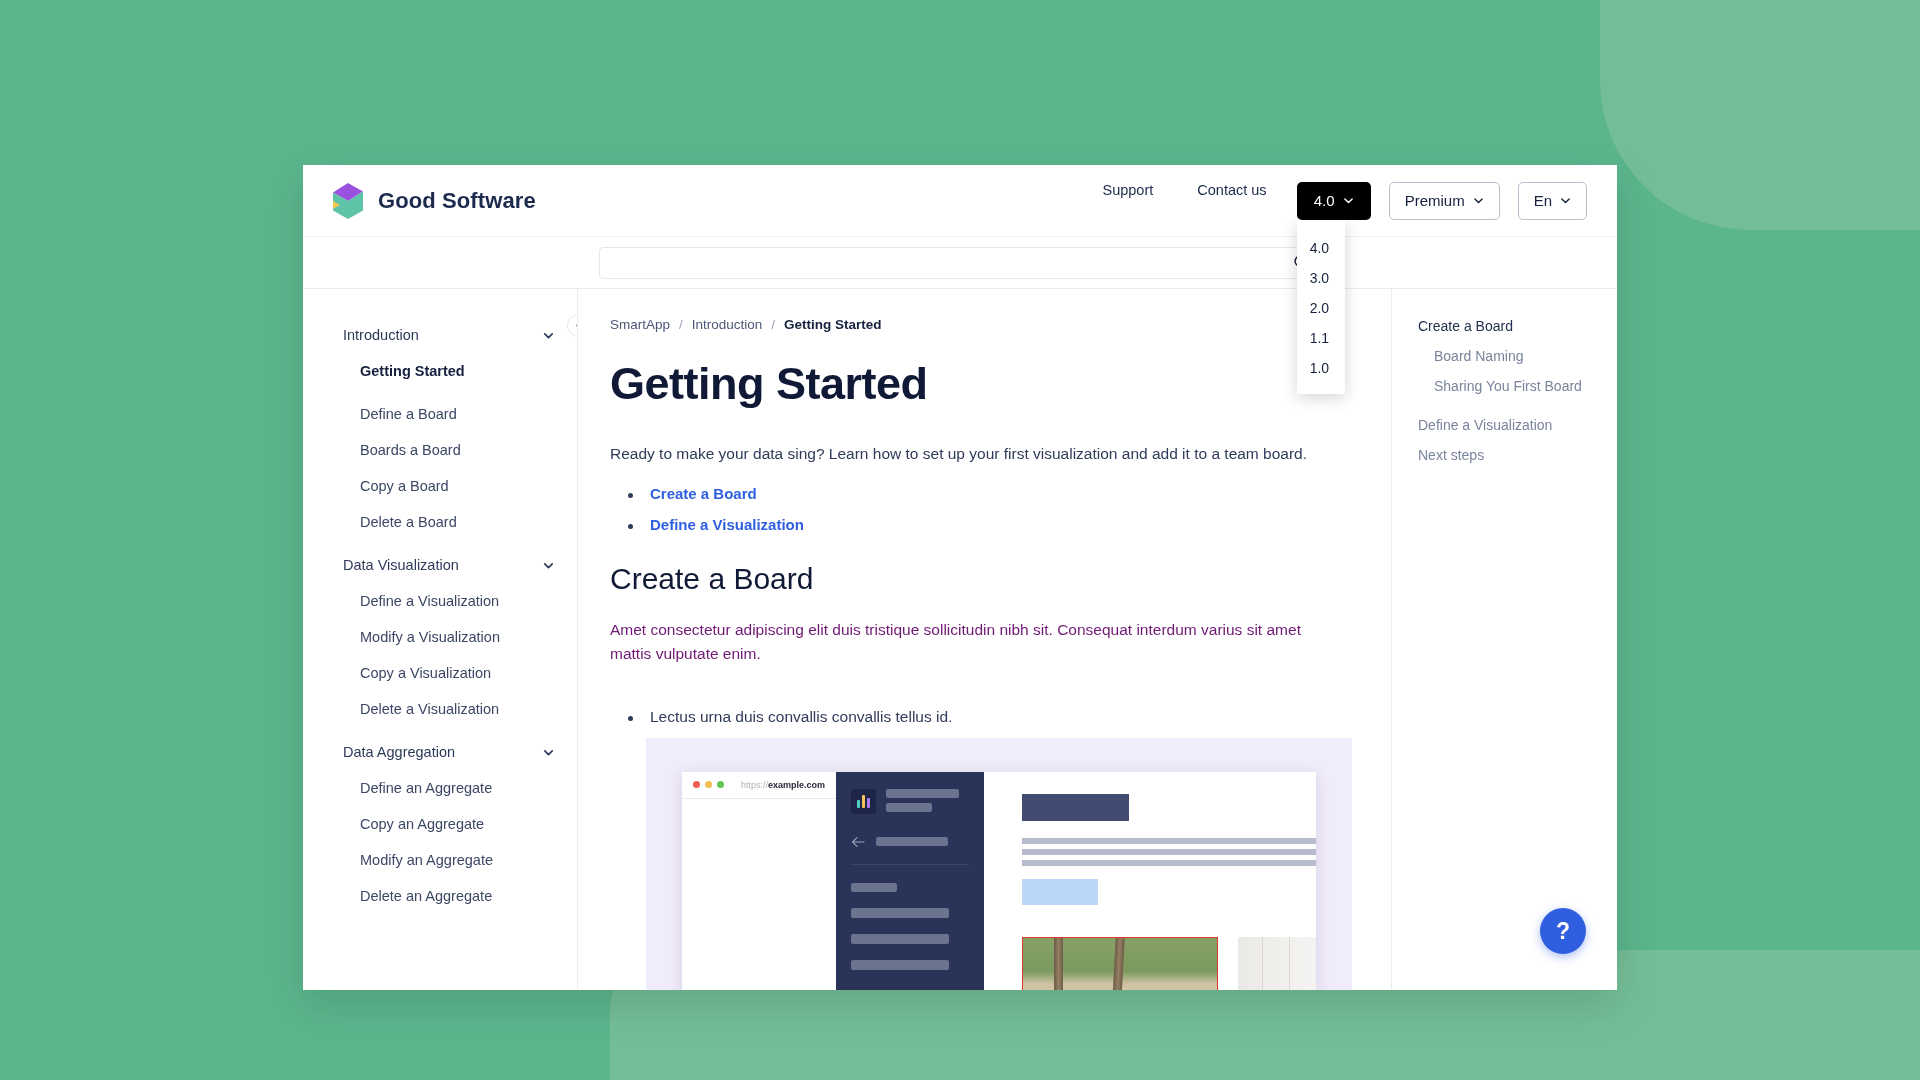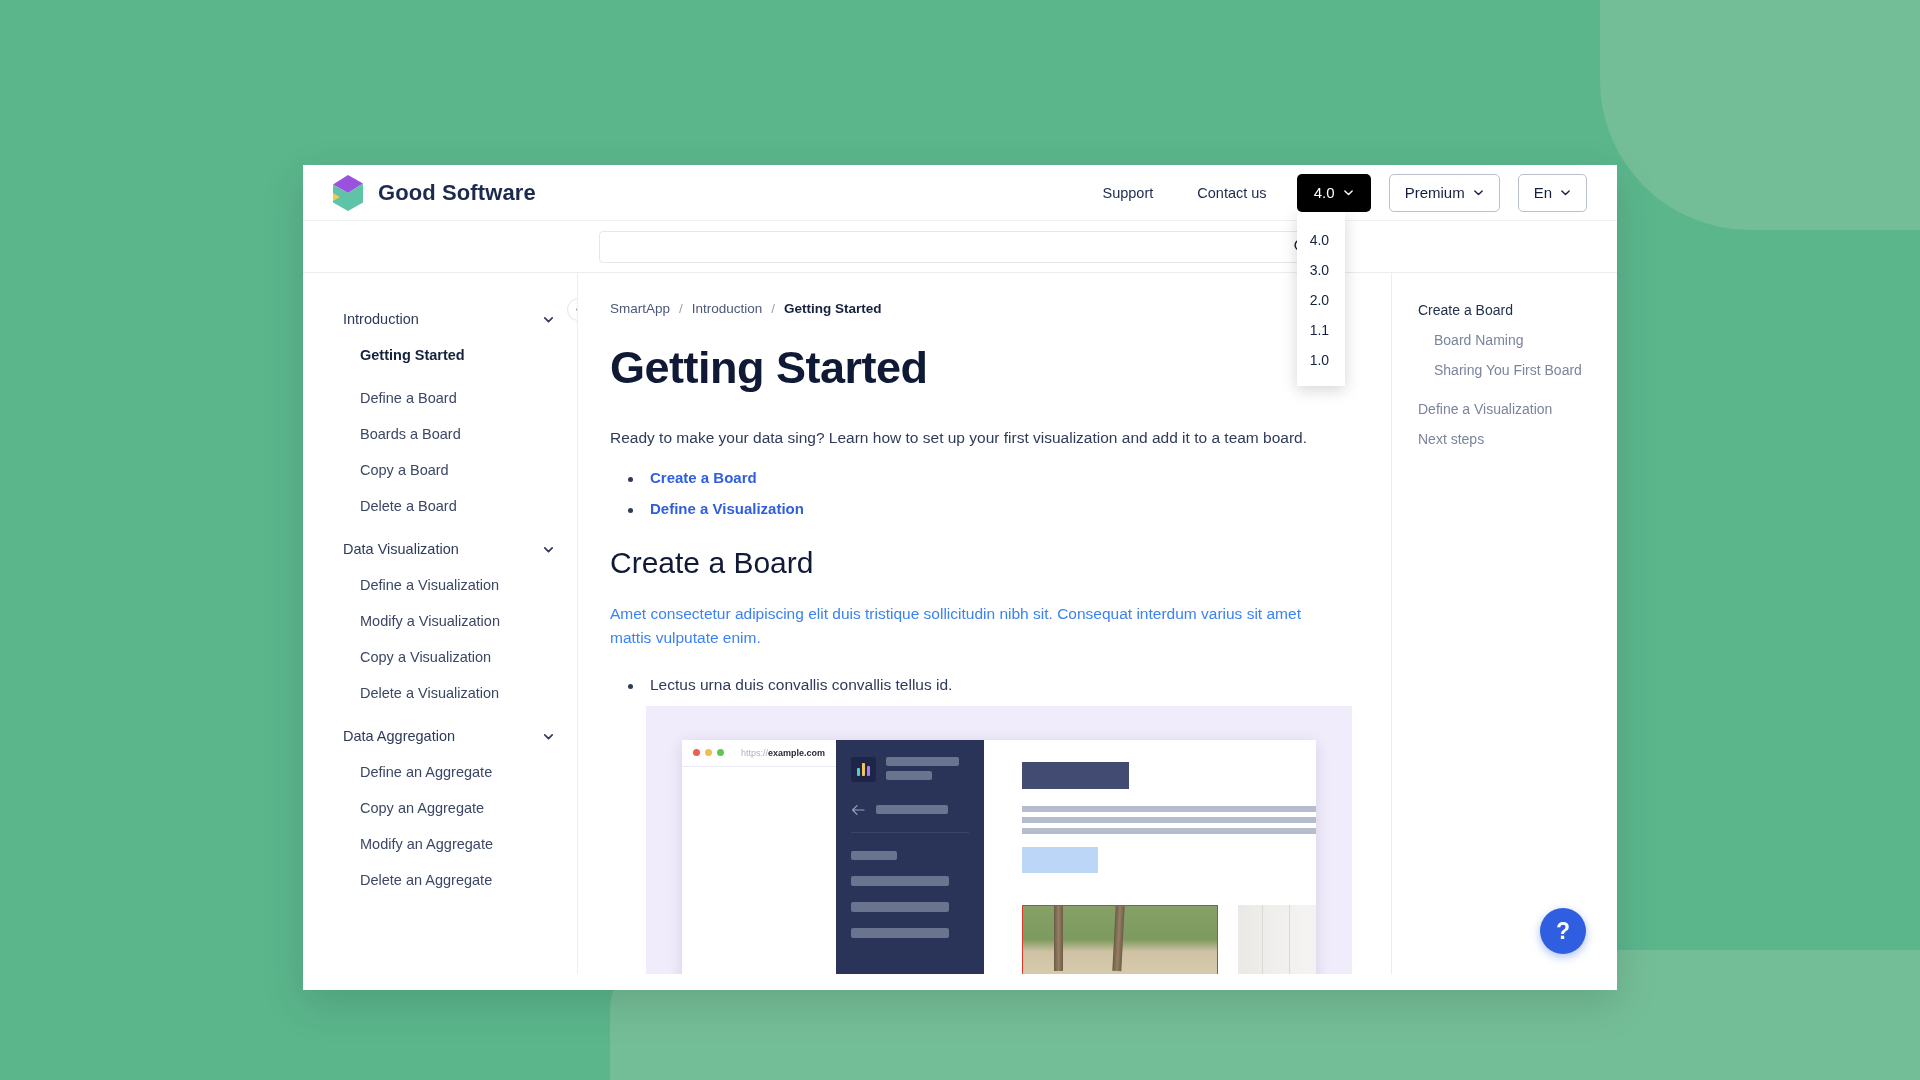--- a/index.html
+++ b/index.html
@@ -39,21 +39,21 @@
     top: 165px;
     width: 1314px;
     height: 825px;
     background: #ffffff;
     box-shadow: 0 14px 40px rgba(0,0,0,0.13);
     overflow: hidden;
   }
 
   
   .top-header {
-    height: 56px;
+    height: 72px;
     display: flex;
     align-items: center;
     padding: 0 30px 0 28px;
     border-bottom: 1px solid #f0f0f3;
     position: relative;
     background: #fff;
     gap: 17px;
   }
   .brand {
     display: flex;
@@ -64,21 +64,20 @@
   .brand-name {
     font-size: 22px;
     color: #1c2a4e;
     font-weight: 600;
     letter-spacing: .1px;
   }
 
   .header-right {
     margin-left: auto;
     display: flex;
-    align-items: center;
     gap: 0;
   }
   .nav-link {
     font-size: 14.5px;
     color: #1c2a4e;
     padding: 0 22px;
     text-decoration: none;
     white-space: nowrap;
   }
 
@@ -274,23 +273,23 @@
   }
 
   h2.section-title {
     font-size: 30px;
     color: #101a36;
     font-weight: normal;
     margin-bottom: 22px;
   }
   p.section-body {
     font-size: 15.5px;
-    color: #3b82f6;
+    color: #701a75;
     line-height: 1.55;
-    margin-bottom: 26px;
+    margin-bottom: 42px;
     max-width: 745px;
   }
   ul.bullet-list { list-style: none; padding-left: 18px; margin-bottom: 8px; }
   ul.bullet-list li {
     position: relative;
     padding-left: 22px;
     font-size: 15.5px;
     color: #2f3b59;
   }
   ul.bullet-list li::before {

